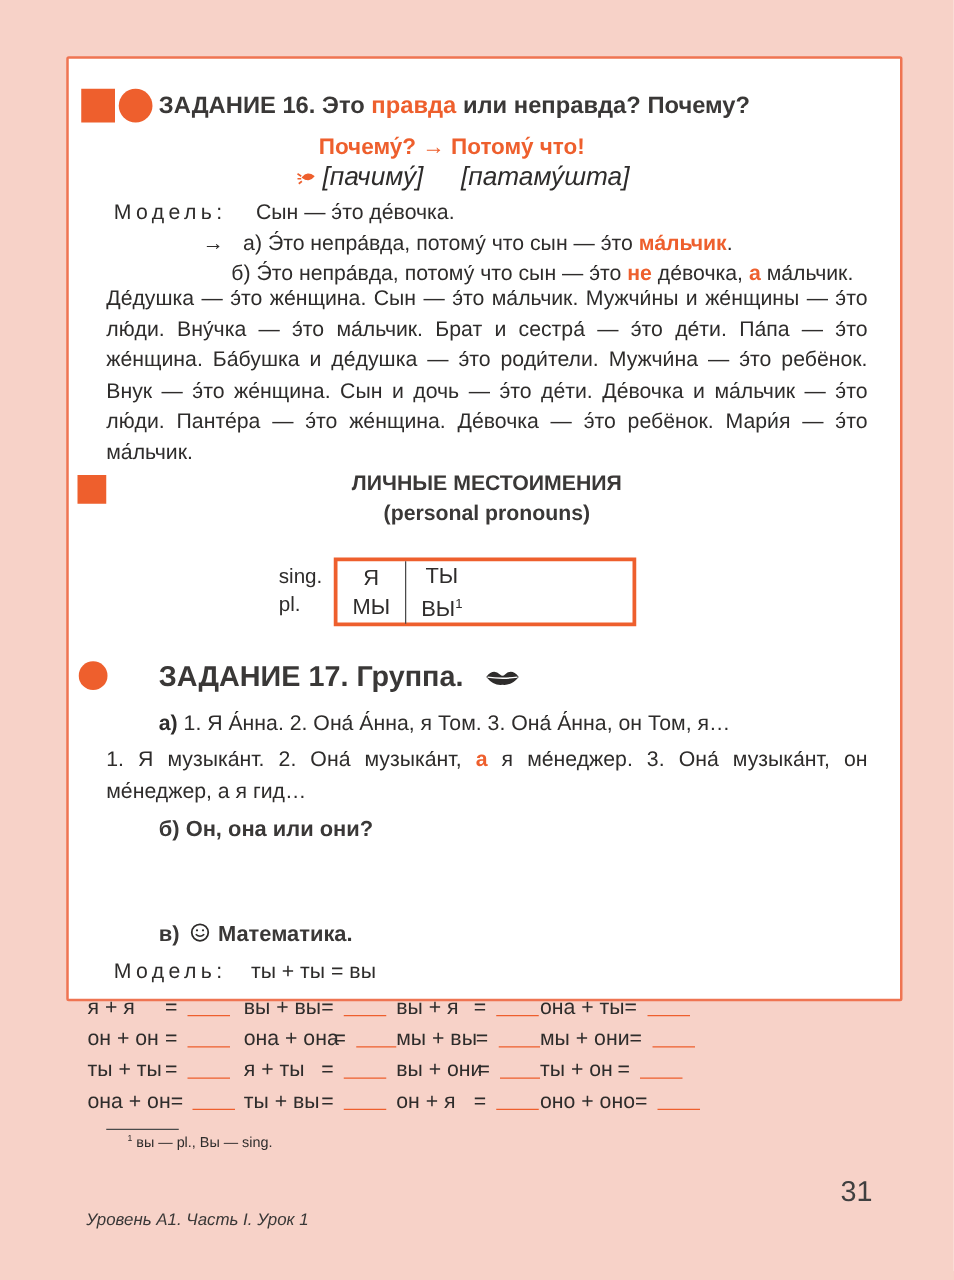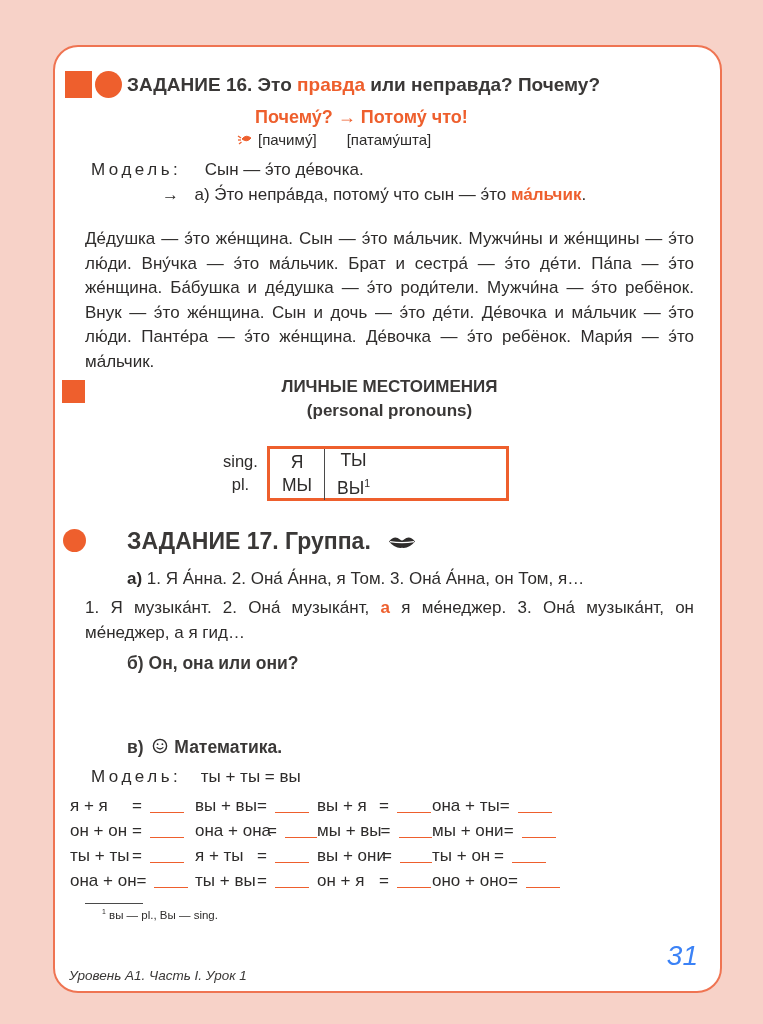--- a/index.html
+++ b/index.html
@@ -5,38 +5,38 @@
   html,body{margin:0;padding:0;}
   body{
     width:763px;height:1024px;
     background:#f7d2c8;
     font-family:"Liberation Sans", sans-serif;
     color:#2e2c2b;
     position:relative;
     -webkit-font-smoothing:antialiased;
   }
   .card{
-    position:absolute;left:53px;top:45px;width:669px;height:948px;
-    background:#ffffff;border:2px solid #ef7452;border-radius:25px;
+    position:absolute;left:53px;top:45px;width:669px;height:756px;
+    background:#ffffff;border:2px solid #ef7452;border-radius:2px;
     box-sizing:border-box;
   }
   .abs{position:absolute;}
 
   
   .marker-square{width:27px;height:27px;background:#ee5f2d;}
   .marker-circle{width:27px;height:27px;background:#ee5f2d;border-radius:50%;}
   .marker-square.small{width:23px;height:23px;}
   .marker-circle.small{width:23px;height:23px;}
 
   .h-task{font-size:19px;font-weight:bold;color:#3a3837;white-space:nowrap;}
   .accent{color:#ee5f2d;}
   .accent-b{color:#ee5f2d;font-weight:bold;}
 
   .cue-line{font-size:18px;font-weight:bold;color:#ee5f2d;white-space:nowrap;}
-  .pron-line{font-size:15px;color:#2e2c2b;white-space:nowrap;display:flex;align-items:center;gap:6px;}
+  .pron-line{font-size:21px;color:#2e2c2b;white-space:nowrap;display:flex;align-items:center;gap:6px;font-style:italic;}
   .pron-line .gap{display:inline-block;width:18px;}
 
   .model-label{letter-spacing:3.5px;font-size:17px;}
   .body-17{font-size:17px;line-height:24.5px;}
   .just{text-align:justify;}
 
   .sec-title{font-size:17px;font-weight:bold;color:#3a3837;text-align:center;}
   .sec-sub{font-size:17px;font-weight:bold;color:#3a3837;text-align:center;}
 
   
@@ -61,21 +61,21 @@
     font-size:17px;
   }
   .mcell{height:25px;display:flex;align-items:center;white-space:nowrap;}
   .mexpr{display:inline-block;min-width:62px;}
   .meq{display:inline-block;margin:0 2px 0 0;}
   .mblank{display:inline-block;width:34px;height:13px;border-bottom:1.5px solid #ee5f2d;margin-left:6px;}
 
   .footnote-rule{width:58px;border-top:1px solid #4a4a4a;margin-bottom:4px;}
   .footnote{font-size:11.5px;color:#2e2c2b;}
   .footer-left{font-size:13.5px;font-style:italic;color:#3a3837;white-space:nowrap;}
-  .page-num{font-size:28px;color:#3b82f6;font-style:italic;}
+  .page-num{font-size:23px;color:#404040;}
 
   sup{font-size:60%;}
   .nowrap{white-space:nowrap;}
   .icon-inline{display:inline-block;vertical-align:middle;}
 </style>
 </head>
 <body>
 
 <div class="card">
 
@@ -110,29 +110,32 @@
     <div class="nowrap">
       <span class="model-label">Модель:</span>
       <span style="display:inline-block;width:14px;"></span>
       <span>Сын — э́то де́вочка.</span>
     </div>
     <div class="nowrap" style="padding-left:71px;">
       <span>→</span>
       <span style="display:inline-block;width:6px;"></span>
       <span>а) Э́то непра́вда, потому́ что сын — э́то </span><span class="accent-b">ма́льчик</span><span>.</span>
     </div>
+    <div class="nowrap" style="padding-left:94px;">
+      <span>б) Э́то непра́вда, потому́ что сын — э́то </span><span class="accent-b">не</span><span> де́вочка, </span><span class="accent-b">а</span><span> ма́льчик.</span>
+    </div>
   </div>
 
   <div class="abs body-17 just" style="left:30px;top:180px;width:609px;">Де́душка — э́то же́нщина. Сын — э́то ма́льчик. Мужчи́ны и же́нщины — э́то лю́ди. Вну́чка — э́то ма́льчик. Брат и сестра́ — э́то де́ти. Па́па — э́то же́нщина. Ба́бушка и де́душка — э́то роди́тели. Мужчи́на — э́то ребёнок. Внук — э́то же́нщина. Сын и дочь — э́то де́ти. Де́вочка и ма́льчик — э́то лю́ди. Панте́ра — э́то же́нщина. Де́вочка — э́то ребёнок. Мари́я — э́то ма́льчик.</div>
 
   <div class="abs marker-square small" style="left:7px;top:333px;"></div>
   <div class="abs sec-title" style="left:0;top:330px;width:669px;">ЛИЧНЫЕ МЕСТОИМЕНИЯ</div>
   <div class="abs sec-sub" style="left:0;top:354px;width:669px;">(personal pronouns)</div>
 
-  <div class="abs plabels" style="left:168px;top:403px;text-align:center;">
+  <div class="abs plabels" style="left:168px;top:403px;">
     <div>sing.</div>
     <div>pl.</div>
   </div>
   <div class="abs ptable" style="left:212px;top:399px;">
     <div class="pcell">
       <div>Я</div>
       <div>МЫ</div>
     </div>
     <div class="pcell">
       <div>ТЫ</div>

